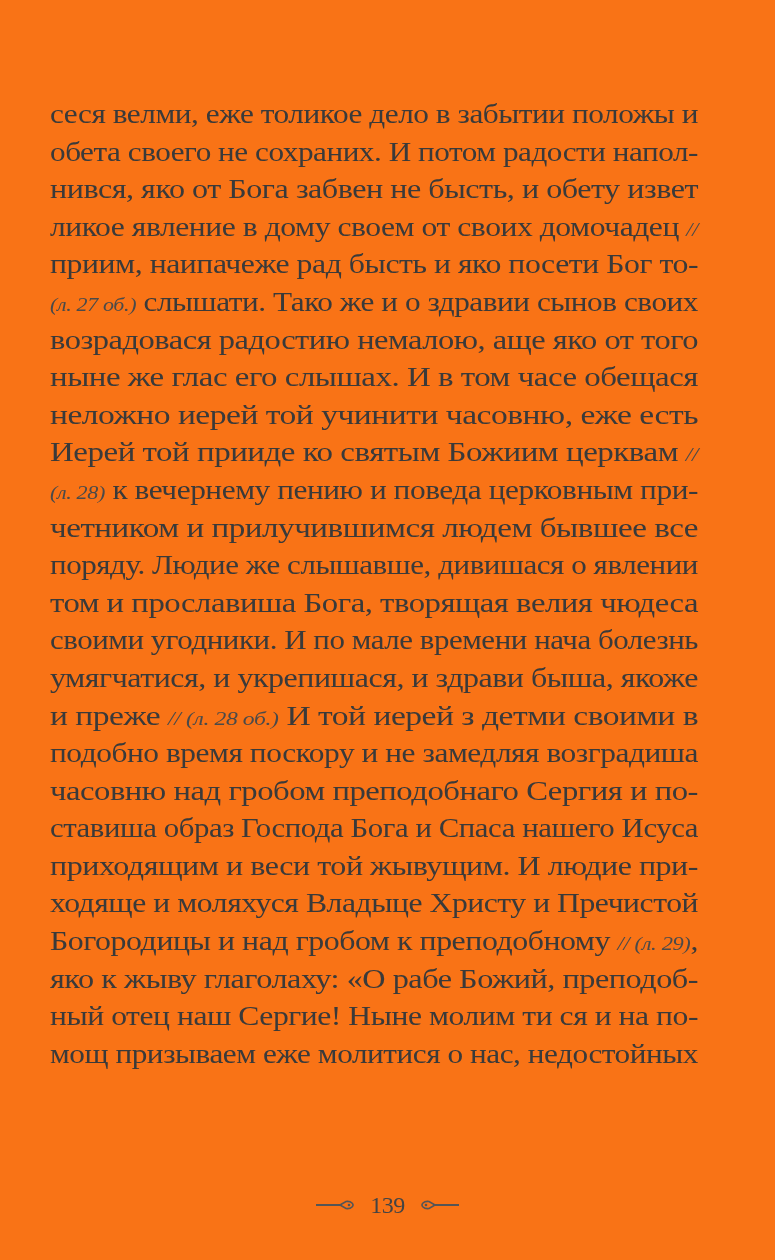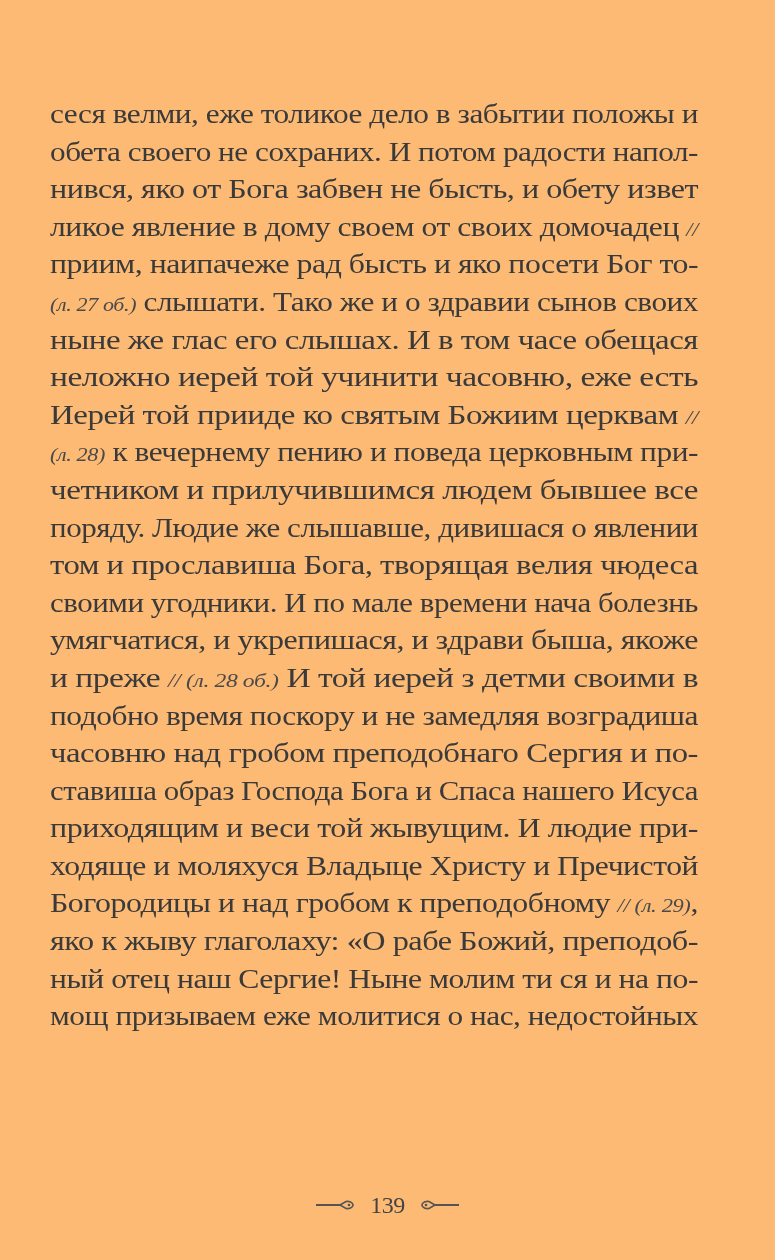--- a/index.html
+++ b/index.html
@@ -12,21 +12,21 @@
       height: 1260px;
       position: relative;
       overflow: hidden;
     }
     .page {
       position: absolute;
       left: 0;
       top: 0;
       width: 775px;
       height: 1260px;
-      background: #fdba74;
+      background: #f97316;
     }
     .text-block {
       position: absolute;
       left: 50px;
       top: 96px;
       width: 648px;
       font-family: "Liberation Serif", "DejaVu Serif", serif;
       font-size: 27px;
       line-height: 37.6px;
       color: #3a3a3a;
@@ -76,20 +76,21 @@
 <body>
 
 <div class="page">
   <div class="text-block" id="text-block">
       <div class="line"><span style="display: inline-block; white-space: nowrap; transform-origin: left center; transform: scaleX(1.1591);"><span>сеся велми, еже толикое дело в забытии положы и</span></span></div>
       <div class="line"><span style="display: inline-block; white-space: nowrap; transform-origin: left center; transform: scaleX(1.155);"><span>обета своего не сохраних. И потом радости напол-</span></span></div>
       <div class="line"><span style="display: inline-block; white-space: nowrap; transform-origin: left center; transform: scaleX(1.1895);"><span>нився, яко от Бога забвен не бысть, и обету извет</span></span></div>
       <div class="line"><span style="display: inline-block; white-space: nowrap; transform-origin: left center; transform: scaleX(1.1718);"><span>ликое явление в дому своем от своих домочадец </span><span class="ref">//</span></span></div>
       <div class="line"><span style="display: inline-block; white-space: nowrap; transform-origin: left center; transform: scaleX(1.1772);"><span>приим, наипачеже рад бысть и яко посети Бог то-</span></span></div>
       <div class="line"><span style="display: inline-block; white-space: nowrap; transform-origin: left center; transform: scaleX(1.1574);"><span class="ref">(л. 27 об.)</span><span> слышати. Тако же и о здравии сынов своих</span></span></div>
+      <div class="line"><span style="display: inline-block; white-space: nowrap; transform-origin: left center; transform: scaleX(1.204);"><span>возрадовася радостию немалою, аще яко от того</span></span></div>
       <div class="line"><span style="display: inline-block; white-space: nowrap; transform-origin: left center; transform: scaleX(1.2195);"><span>ныне же глас его слышах. И в том часе обещася</span></span></div>
       <div class="line"><span style="display: inline-block; white-space: nowrap; transform-origin: left center; transform: scaleX(1.2431);"><span>неложно иерей той учинити часовню, еже есть</span></span></div>
       <div class="line"><span style="display: inline-block; white-space: nowrap; transform-origin: left center; transform: scaleX(1.2218);"><span>Иерей той прииде ко святым Божиим церквам </span><span class="ref">//</span></span></div>
       <div class="line"><span style="display: inline-block; white-space: nowrap; transform-origin: left center; transform: scaleX(1.1618);"><span class="ref">(л. 28)</span><span> к вечернему пению и поведа церковным при-</span></span></div>
       <div class="line"><span style="display: inline-block; white-space: nowrap; transform-origin: left center; transform: scaleX(1.227);"><span>четником и прилучившимся людем бывшее все</span></span></div>
       <div class="line"><span style="display: inline-block; white-space: nowrap; transform-origin: left center; transform: scaleX(1.1499);"><span>поряду. Людие же слышавше, дивишася о явлении</span></span></div>
       <div class="line"><span style="display: inline-block; white-space: nowrap; transform-origin: left center; transform: scaleX(1.2131);"><span>том и прославиша Бога, творящая велия чюдеса</span></span></div>
       <div class="line"><span style="display: inline-block; white-space: nowrap; transform-origin: left center; transform: scaleX(1.1463);"><span>своими угодники. И по мале времени нача болезнь</span></span></div>
       <div class="line"><span style="display: inline-block; white-space: nowrap; transform-origin: left center; transform: scaleX(1.1842);"><span>умягчатися, и укрепишася, и здрави быша, якоже</span></span></div>
       <div class="line"><span style="display: inline-block; white-space: nowrap; transform-origin: left center; transform: scaleX(1.2432);"><span>и преже </span><span class="ref">// (л. 28 об.)</span><span> И той иерей з детми своими в</span></span></div>

